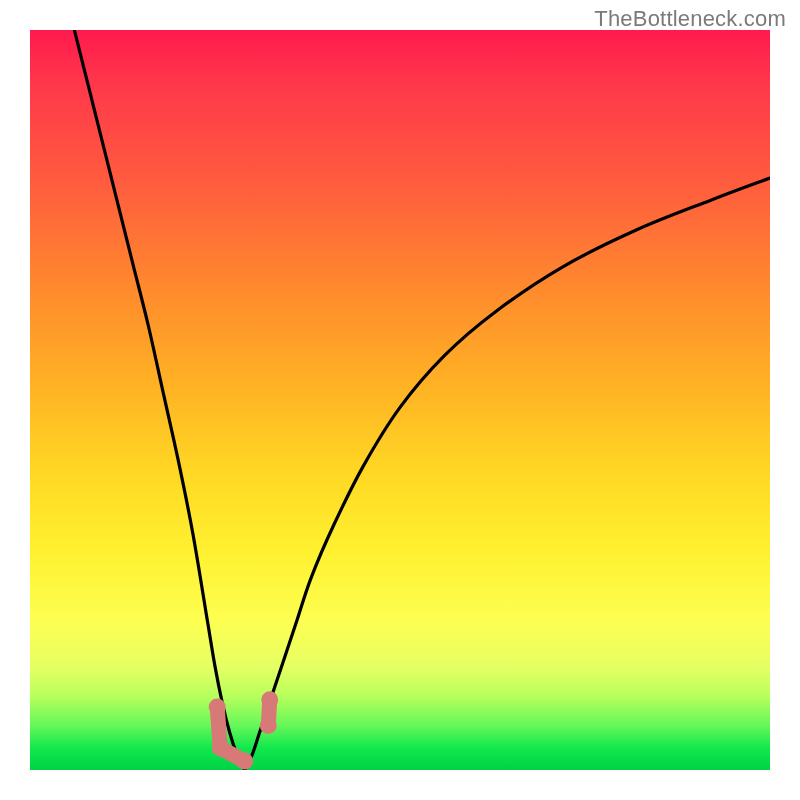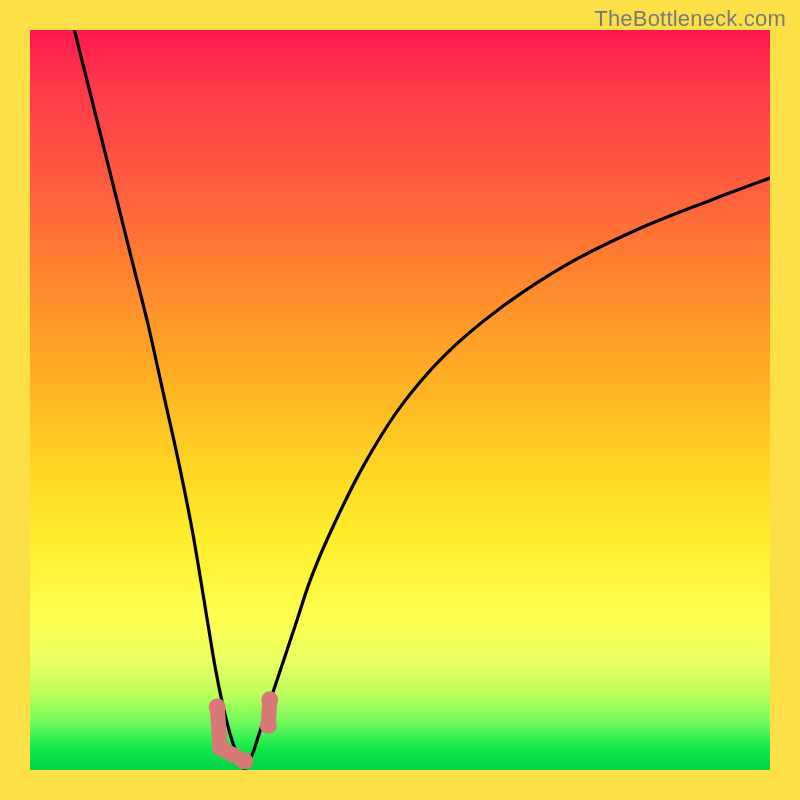--- a/index.html
+++ b/index.html
@@ -7,21 +7,21 @@
     padding: 0;
     width: 800px;
     height: 800px;
     overflow: hidden;
     background: #000;
     font-family: Arial, Helvetica, sans-serif;
   }
   .frame {
     position: absolute;
     inset: 0;
-    background: #fde047;
+    background: #ffffff;
   }
   .plot-area {
     position: absolute;
     left: 30px;
     top: 30px;
     width: 740px;
     height: 740px;
     overflow: hidden;
   }
   .gradient {

